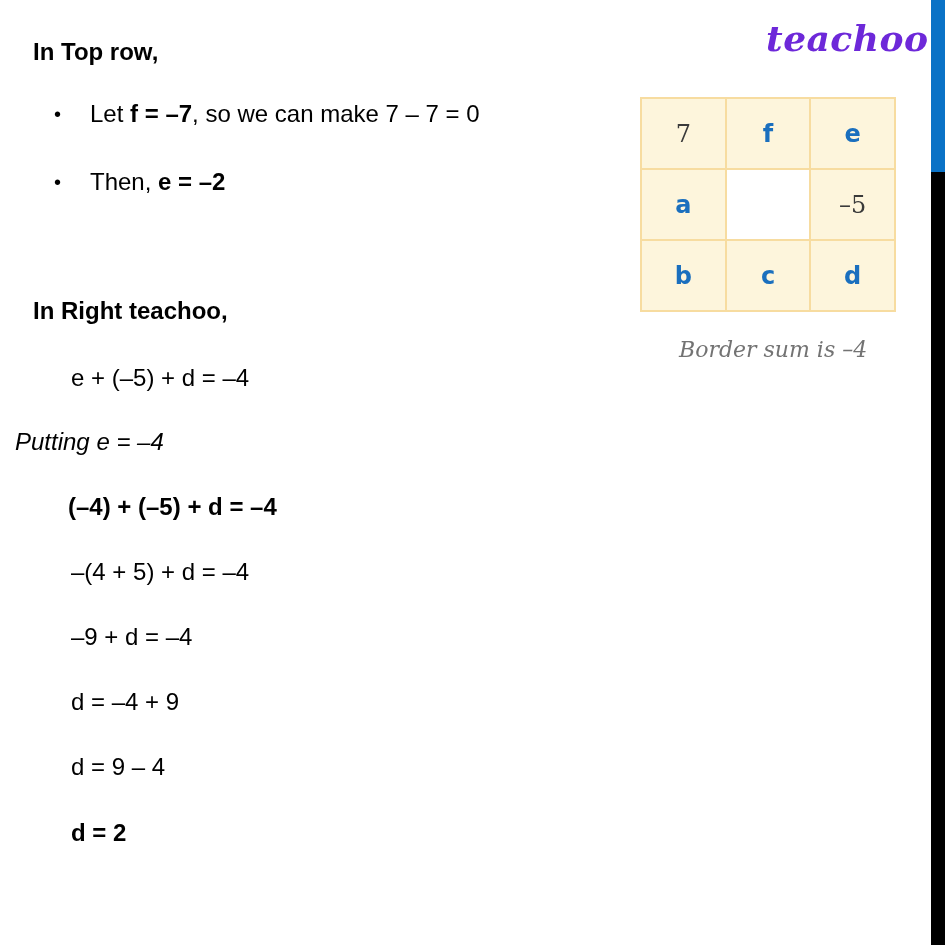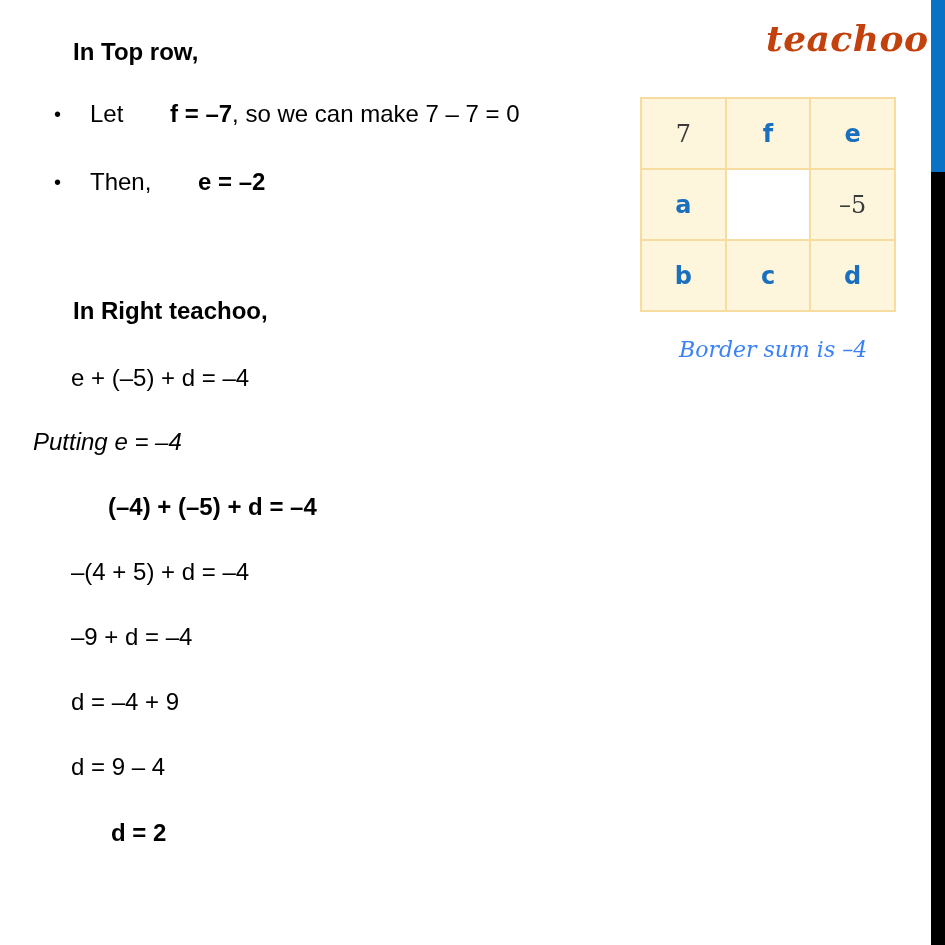--- a/index.html
+++ b/index.html
@@ -14,38 +14,38 @@
       overflow: hidden;
       font-family: "Liberation Sans", "DejaVu Sans", sans-serif;
       color: #000000;
     }
     .slide-text {
       position: absolute;
       font-size: 24px;
       line-height: 28px;
       white-space: nowrap;
     }
-    .bold { font-weight: bold; margin-left: 40px; }
+    .bold { font-weight: bold; }
     .italic { font-style: italic; }
     .bullet-dot {
       position: absolute;
       font-size: 20px;
       line-height: 28px;
     }
     .logo {
       position: absolute;
       left: 766px;
       top: 16px;
       font-family: "DejaVu Serif", serif;
       font-weight: bold;
       font-style: italic;
       font-size: 36px;
       line-height: 44px;
       letter-spacing: 0.5px;
-      color: #c2410c;
+      color: #6d28d9;
     }
     .side-bar-blue {
       position: absolute;
       left: 931px;
       top: 0;
       width: 14px;
       height: 172px;
       background: #0a72c6;
     }
     .side-bar-black {
@@ -88,21 +88,21 @@
       font-family: "DejaVu Serif", serif;
     }
     .caption {
       position: absolute;
       left: 679px;
       top: 336px;
       font-family: "DejaVu Serif", serif;
       font-style: italic;
       font-size: 22px;
       line-height: 28px;
-      color: #3b82f6;
+      color: #737373;
       white-space: nowrap;
     }
   </style>
 </head>
 <body>
 
 <div class="side-bar-blue"></div>
 <div class="side-bar-black"></div>
 
 <div class="logo">teachoo</div>
@@ -117,21 +117,21 @@
 
   <span class="bullet-dot" style="left:54px; top:168px;">•</span>
   <div class="slide-text" style="left:90px; top:168px;">
     <span>Then, </span><span class="bold">e = –2</span>
   </div>
 </div>
 
 <div class="slide-text bold" style="left:33px; top:297px;">In Right teachoo,</div>
 
 <div class="slide-text" style="left:71px; top:364px;">e + (–5) + d = –4</div>
-<div class="slide-text italic" style="left:33px; top:428px;">Putting e = –4</div>
+<div class="slide-text italic" style="left:15px; top:428px;">Putting e = –4</div>
 <div class="slide-text bold" style="left:68px; top:493px;">(–4) + (–5) + d = –4</div>
 <div class="slide-text" style="left:71px; top:558px;">–(4 + 5) + d = –4</div>
 <div class="slide-text" style="left:71px; top:623px;">–9 + d = –4</div>
 <div class="slide-text" style="left:71px; top:688px;">d = –4 + 9</div>
 <div class="slide-text" style="left:71px; top:753px;">d = 9 – 4</div>
 <div class="slide-text bold" style="left:71px; top:819px;">d = 2</div>
 
 <div class="grid">
   <div class="cell num">7</div>
   <div class="cell var">f</div>

